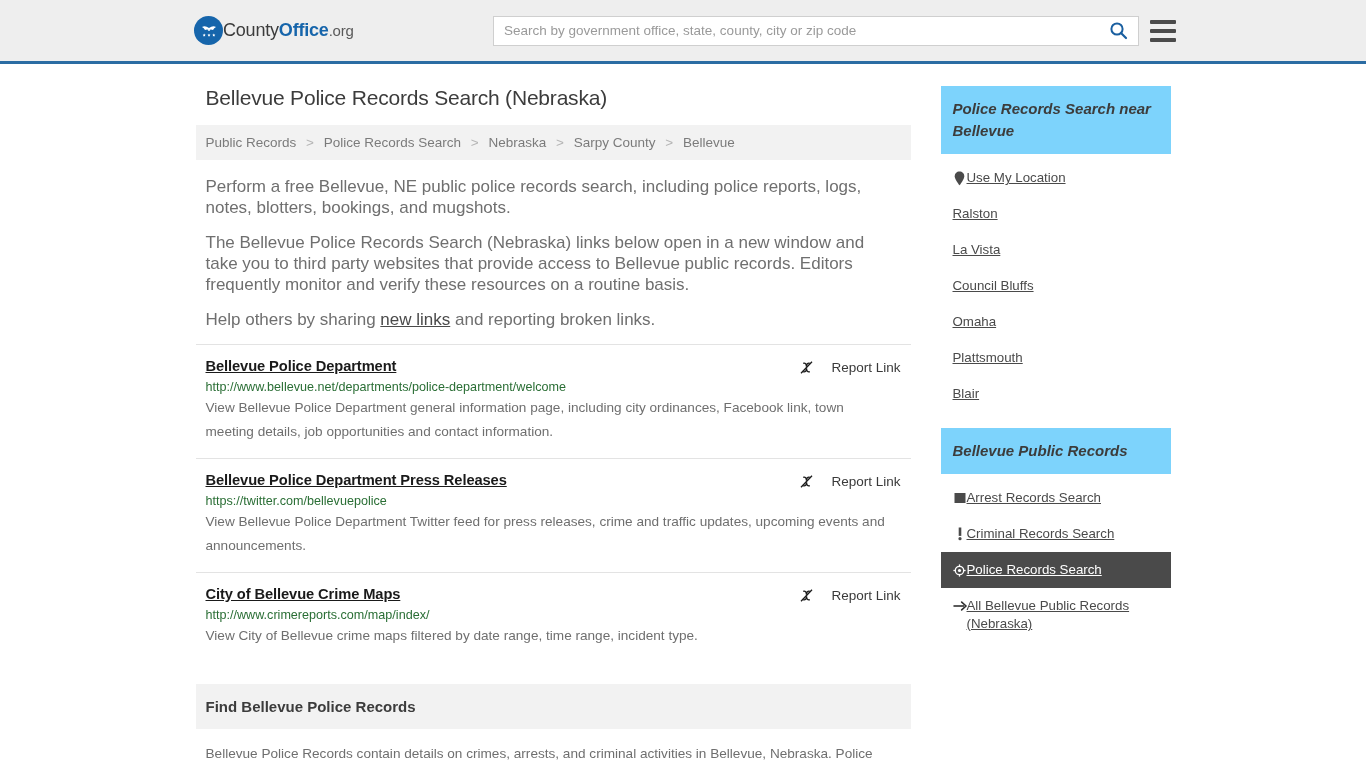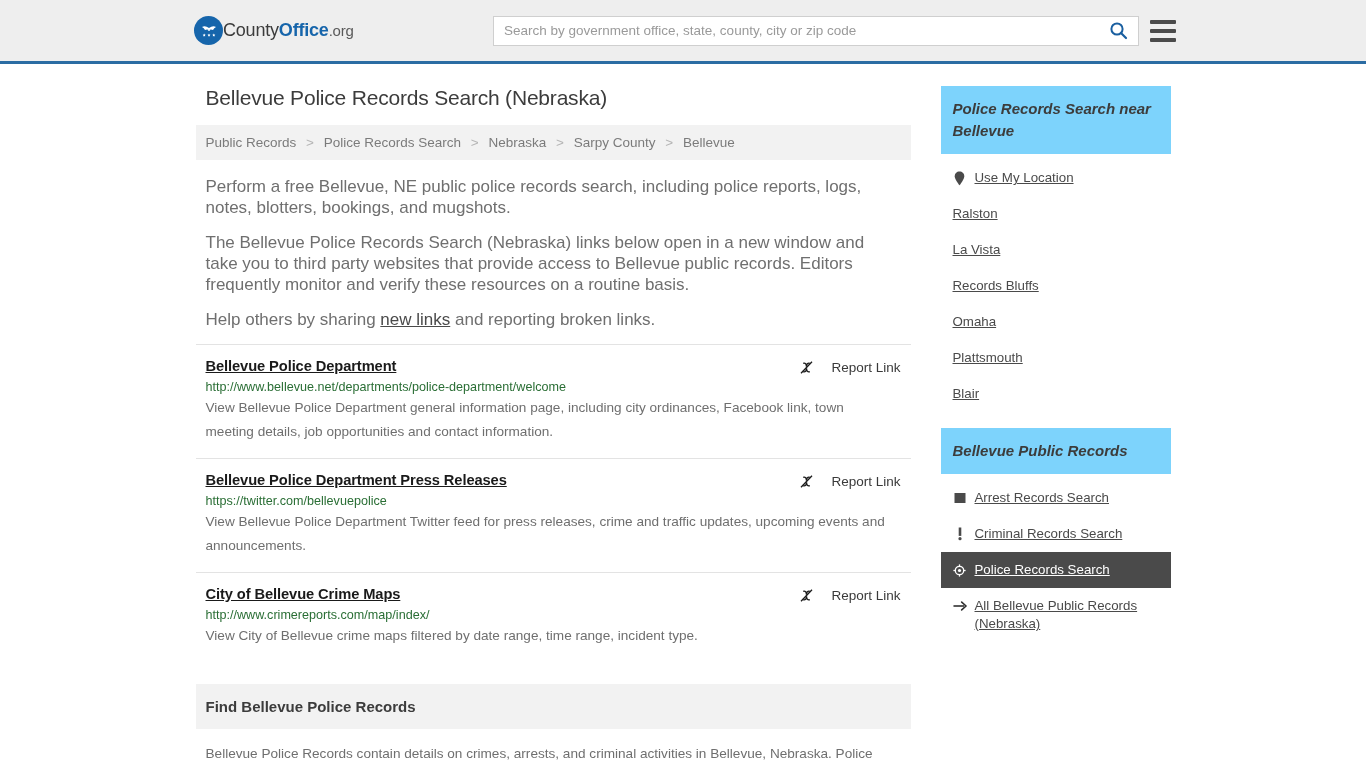--- a/index.html
+++ b/index.html
@@ -203,21 +203,21 @@
     font-size: 15px;
     font-weight: bold;
     color: #3c3c3c;
     line-height: 22px;
     font-style: italic;
   }
   .side-list { padding: 6px 0 0 0; }
   .side-item {
     display: flex;
     align-items: flex-start;
-    gap: 8px;
+    gap: 0;
     padding: 9px 12px;
     font-size: 13.3px;
   }
   .side-item a {
     color: #4a4a4a;
     text-decoration: underline;
     line-height: 18px;
     cursor: pointer;
   }
   .side-item.active {
@@ -365,21 +365,21 @@
           <a>Use My Location</a>
         </div>
 
         <div class="side-item">
           <a>Ralston</a>
         </div>
         <div class="side-item">
           <a>La Vista</a>
         </div>
         <div class="side-item">
-          <a>Records Bluffs</a>
+          <a>Council Bluffs</a>
         </div>
         <div class="side-item">
           <a>Omaha</a>
         </div>
         <div class="side-item">
           <a>Plattsmouth</a>
         </div>
         <div class="side-item">
           <a>Blair</a>
         </div>

